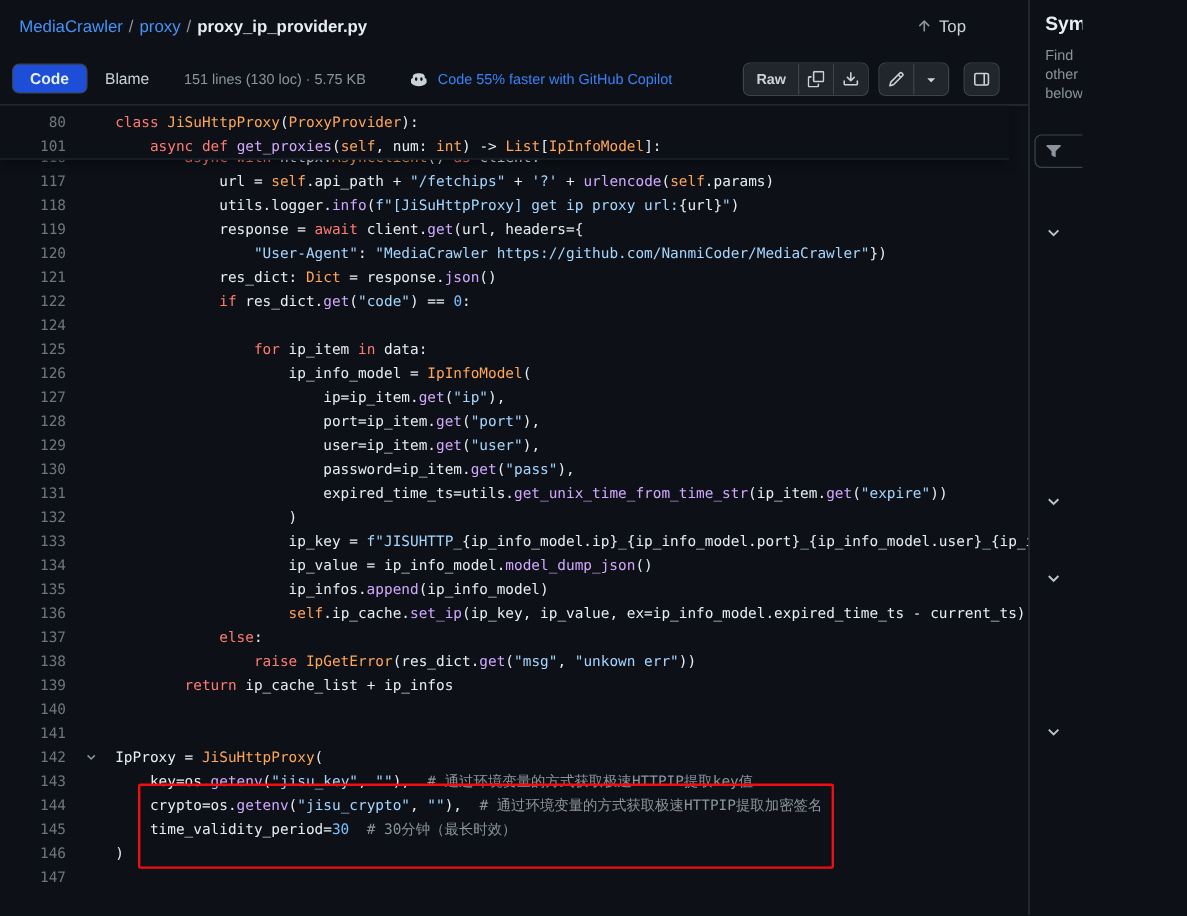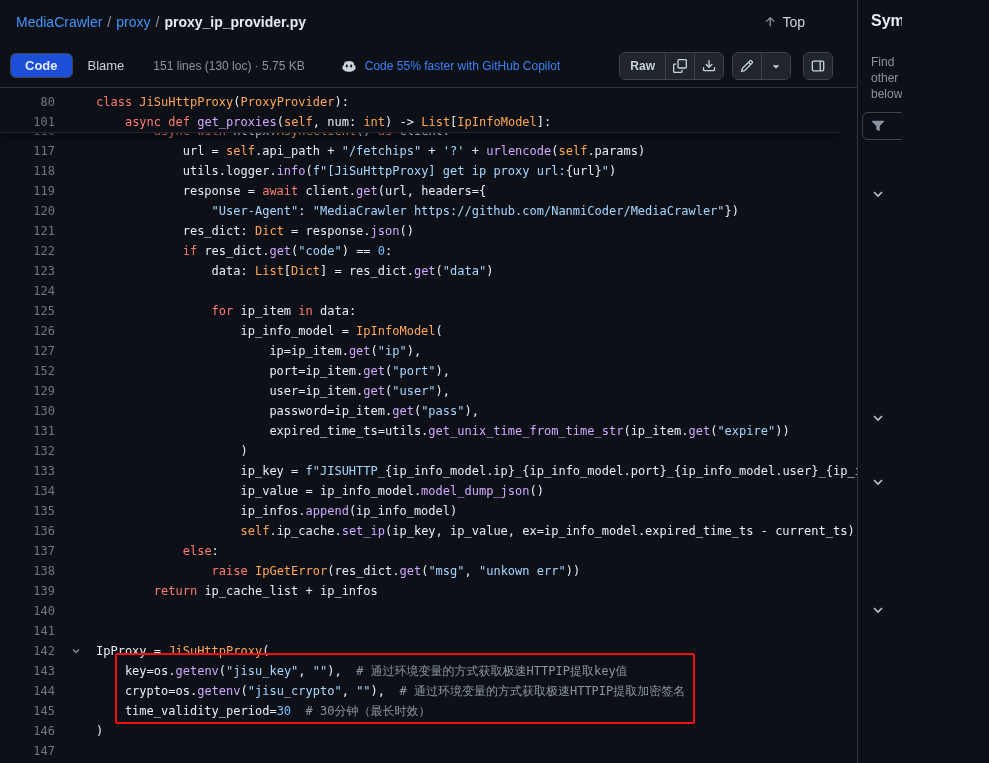--- a/index.html
+++ b/index.html
@@ -40,21 +40,21 @@
   .ln { width:55px; flex:none; text-align:right; color:var(--line-no,#6e7681); cursor:pointer; }
   .gap { width:41px; flex:none; display:flex; align-items:center; justify-content:center; color:#8b949e; }
   .content { white-space:pre; }
   .t-k{color:var(--kw,#ff7b72)} .t-f{color:var(--fn,#d2a8ff)} .t-o{color:var(--type,#ffa657)}
   .t-s{color:var(--str,#a5d6ff)} .t-n{color:var(--const,#79c0ff)} .t-c{color:var(--comment,#8b949e)}
   .t-p{color:var(--text,#e6edf3)}
   .red-box { position:absolute; left:115px; top:565px; width:580px; height:71px; border:2px solid var(--annotation-red,#f10e0e); border-radius:2px; z-index:2; pointer-events:none; }
 
   
   .panel-title { position:absolute; top:12px; left:13px; font-size:16px; font-weight:700; white-space:nowrap; }
-  .panel-desc { position:absolute; top:38px; left:13px; font-size:12px; line-height:16px; color:var(--muted,#8b949e); white-space:nowrap;margin-top:16px; }
+  .panel-desc { position:absolute; top:38px; left:13px; font-size:12px; line-height:16px; color:var(--muted,#8b949e); white-space:nowrap; }
   .filter-box { position:absolute; top:112px; left:4px; width:60px; height:28px; border:1px solid #3d444d; border-radius:6px; display:flex; align-items:center; padding-left:8px; color:#8b949e; cursor:text; background:#0d1117; }
   .panel-chevron { position:absolute; left:12px; width:16px; height:16px; color:#bac4cf; cursor:pointer; }
 </style>
 </head>
 <body>
 
 <div class="app">
   <div class="main">
 
     <div class="crumb-row">
@@ -166,45 +166,40 @@
             <span class="ln">121</span>
             <span class="gap"></span>
             <span class="content"><span class="t-p">            res_dict: </span><span class="t-o">Dict</span><span class="t-p"> = response.</span><span class="t-f">json</span><span class="t-p">()</span></span>
           </div>
           <div class="line">
             <span class="ln">122</span>
             <span class="gap"></span>
             <span class="content"><span class="t-p">            </span><span class="t-k">if</span><span class="t-p"> res_dict.</span><span class="t-f">get</span><span class="t-p">(</span><span class="t-s">"code"</span><span class="t-p">) == </span><span class="t-n">0</span><span class="t-p">:</span></span>
           </div>
           <div class="line">
-            <span class="ln">123</span>
-            <span class="gap"></span>
-            <span class="content"><span class="t-p">                data: </span><span class="t-o">List</span><span class="t-p">[</span><span class="t-o">Dict</span><span class="t-p">] = res_dict.</span><span class="t-f">get</span><span class="t-p">(</span><span class="t-s">"data"</span><span class="t-p">)</span></span>
-          </div>
-          <div class="line">
             <span class="ln">124</span>
             <span class="gap"></span>
           </div>
           <div class="line">
             <span class="ln">125</span>
             <span class="gap"></span>
             <span class="content"><span class="t-p">                </span><span class="t-k">for</span><span class="t-p"> ip_item </span><span class="t-k">in</span><span class="t-p"> data:</span></span>
           </div>
           <div class="line">
             <span class="ln">126</span>
             <span class="gap"></span>
             <span class="content"><span class="t-p">                    ip_info_model = </span><span class="t-o">IpInfoModel</span><span class="t-p">(</span></span>
           </div>
           <div class="line">
             <span class="ln">127</span>
             <span class="gap"></span>
             <span class="content"><span class="t-p">                        ip=ip_item.</span><span class="t-f">get</span><span class="t-p">(</span><span class="t-s">"ip"</span><span class="t-p">),</span></span>
           </div>
           <div class="line">
-            <span class="ln">152</span>
+            <span class="ln">128</span>
             <span class="gap"></span>
             <span class="content"><span class="t-p">                        port=ip_item.</span><span class="t-f">get</span><span class="t-p">(</span><span class="t-s">"port"</span><span class="t-p">),</span></span>
           </div>
           <div class="line">
             <span class="ln">129</span>
             <span class="gap"></span>
             <span class="content"><span class="t-p">                        user=ip_item.</span><span class="t-f">get</span><span class="t-p">(</span><span class="t-s">"user"</span><span class="t-p">),</span></span>
           </div>
           <div class="line">
             <span class="ln">130</span>

